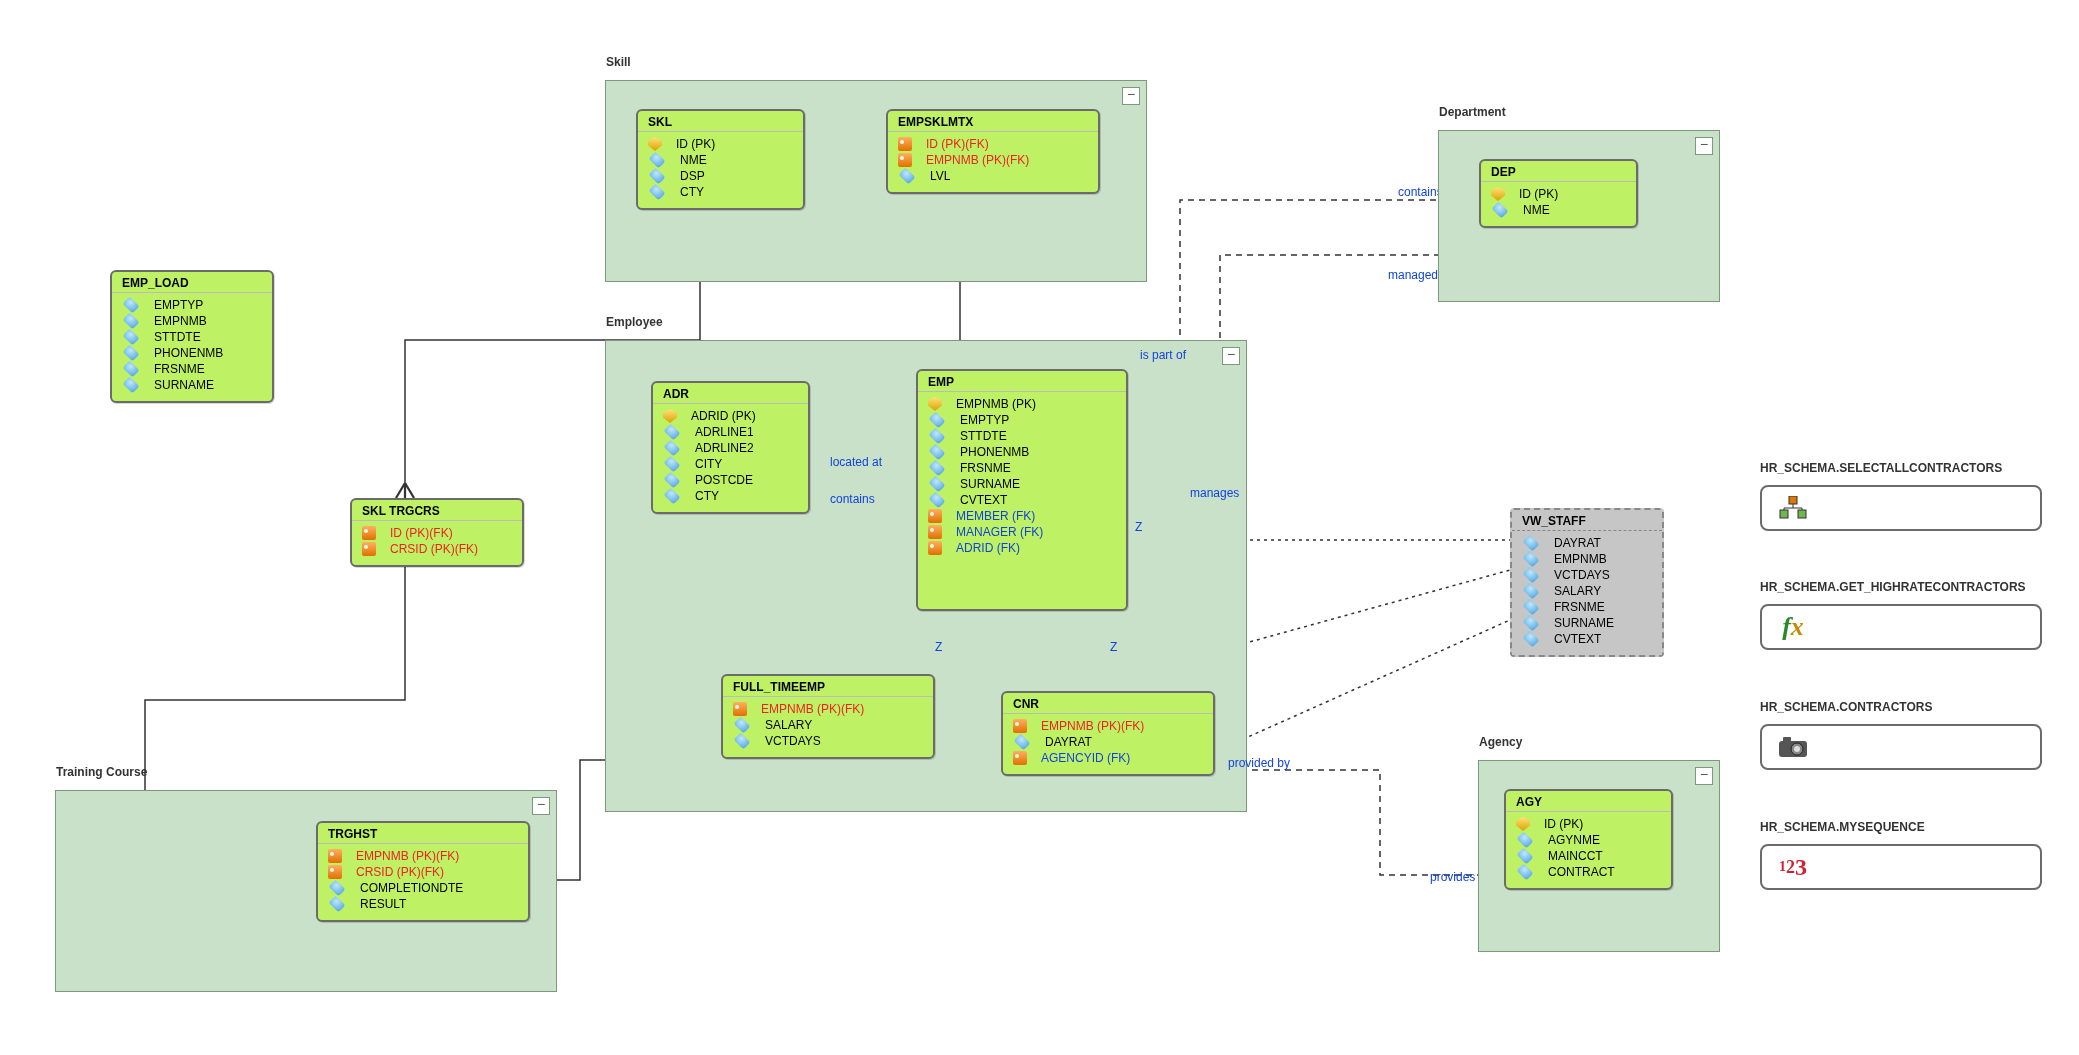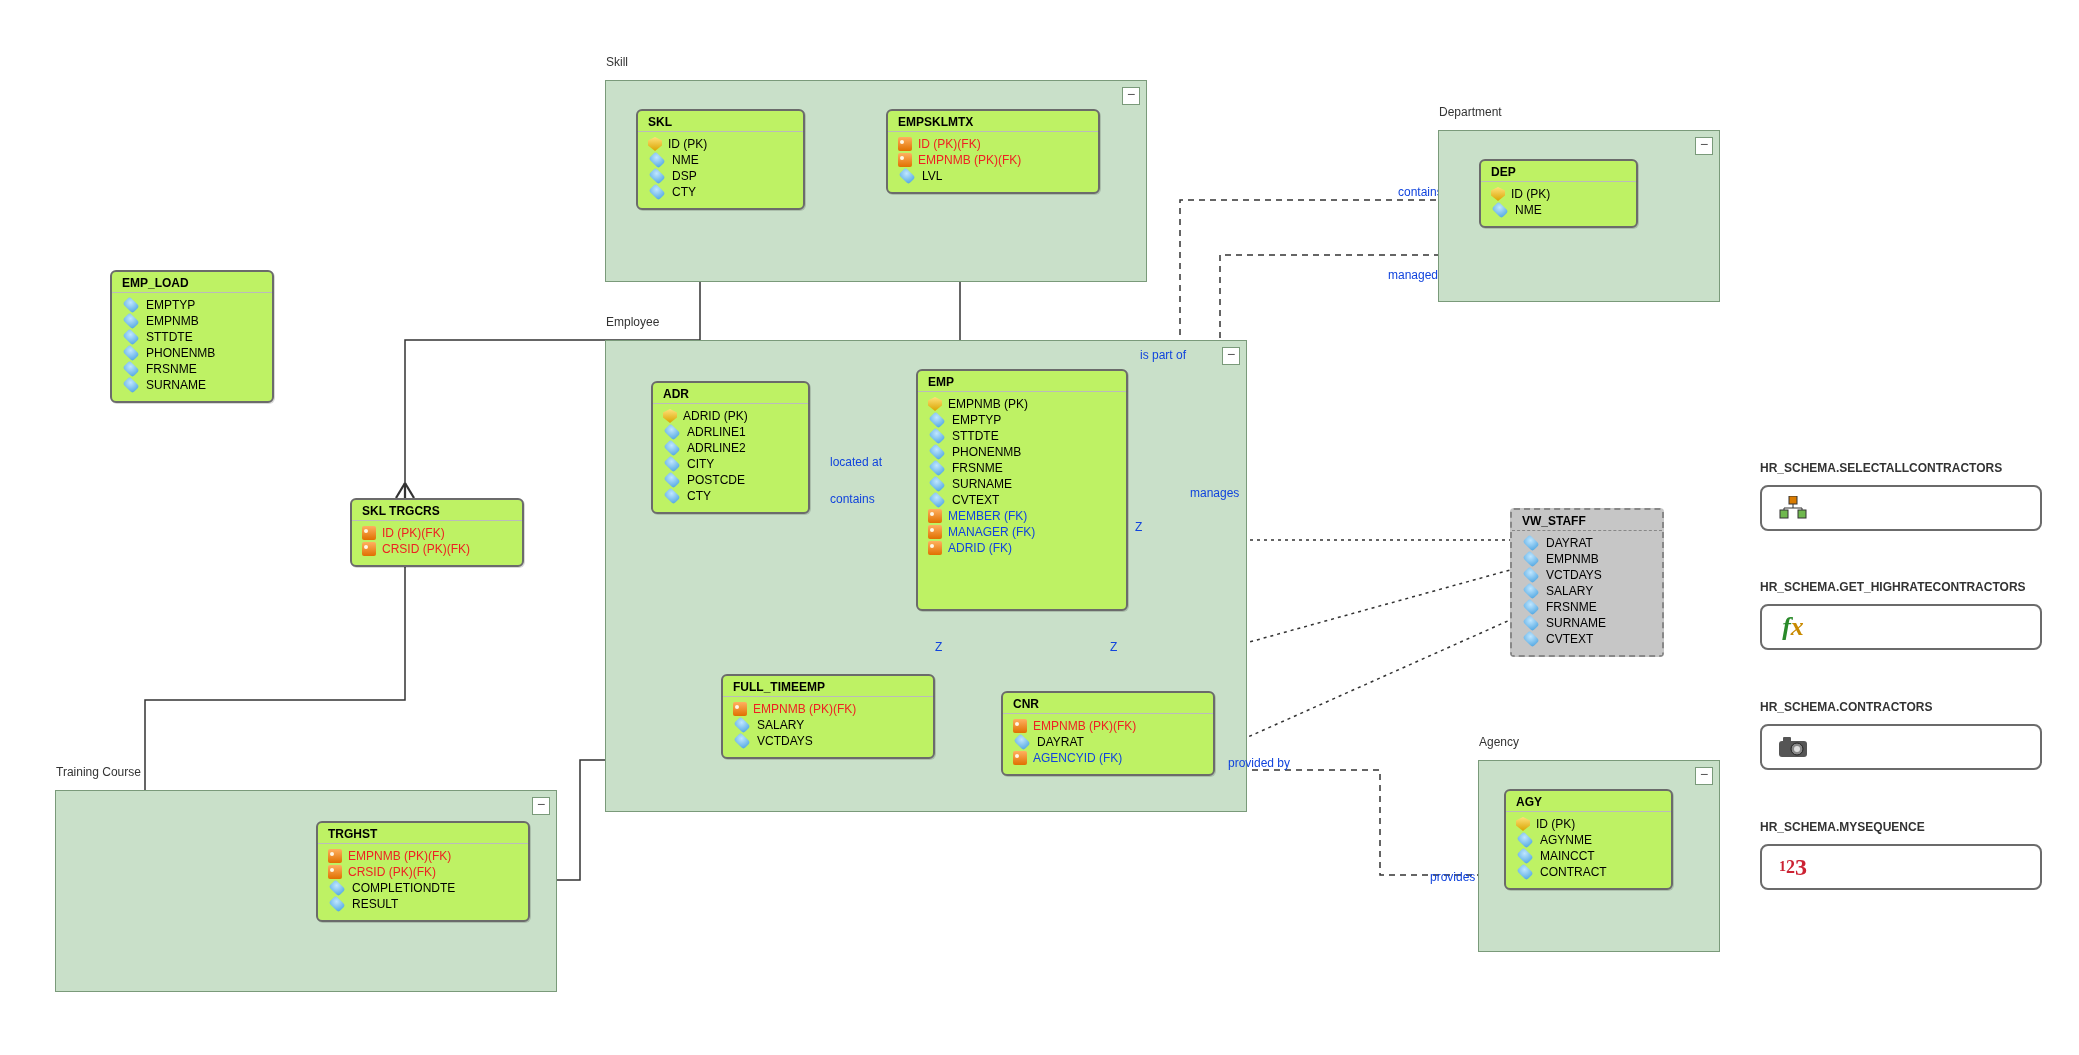--- a/index.html
+++ b/index.html
@@ -1,23 +1,23 @@
 <!DOCTYPE html>
 <html><head>
 <meta charset="utf-8">
 <style>
   html,body{margin:0;padding:0;font-family:Arial,Helvetica,sans-serif;font-size:12px;color:#000;background:#fff}
   #canvas{position:relative;width:2079px;height:1055px;transform-origin:0 0}
   .grp{position:absolute;background:#c9e0c9;border:1px solid #7a9a7a}
-  .grp-title{position:absolute;top:-26px;left:0;font-weight:normal;color:#333}
+  .grp-title{position:absolute;top:-26px;left:0;font-weight:bold;color:#333}
   .grp-btn{position:absolute;top:6px;right:6px;width:16px;height:16px;border:1px solid #7a9a7a;background:#fff;font-size:14px;line-height:12px;text-align:center;color:#555}
   .ent{position:absolute;background:#bef264;border:2px solid #6b6b6b;border-radius:6px;padding:0;min-width:110px;box-shadow:1px 1px 0 rgba(0,0,0,.15)}
   .ent-title{font-weight:bold;padding:4px 10px 2px;border-bottom:1px solid #bbb}
   .ent-body{padding:4px 10px 8px}
-  .row{display:flex;align-items:flex-end;gap:6px;padding:1px 0;white-space:nowrap}
+  .row{display:flex;align-items:flex-end;gap:14px;padding:1px 0;white-space:nowrap}
   .ic{width:14px;height:14px;flex:0 0 14px;display:inline-block}
   .ic-pk{background:linear-gradient(#ffe27a,#d9a400);clip-path:polygon(50% 0,100% 25%,100% 60%,50% 100%,0 60%,0 25%);}
   .ic-col{border-radius:3px;background:radial-gradient(circle at 35% 35%,#bfe6ff,#4aa3e0);transform:rotate(45deg);width:10px;height:10px;margin:2px}
   .ic-fk{background:linear-gradient(#ffb060,#e07000);border-radius:2px;position:relative}
   .ic-fk::after{content:"";position:absolute;left:2px;top:3px;width:4px;height:4px;border-radius:50%;background:#fff7e6}
   .red{color:#e22}
   .blue{color:#1144dd}
   .view{position:absolute;background:#c6c6c6;border:2px dashed #888;border-radius:4px;padding:0}
   .view .ent-body{background:#c6c6c6}
   .schema-item{position:absolute;width:250px;border:2px solid #6b6b6b;border-radius:8px;background:#fff;padding:8px 14px;display:flex;align-items:center;gap:10px}

